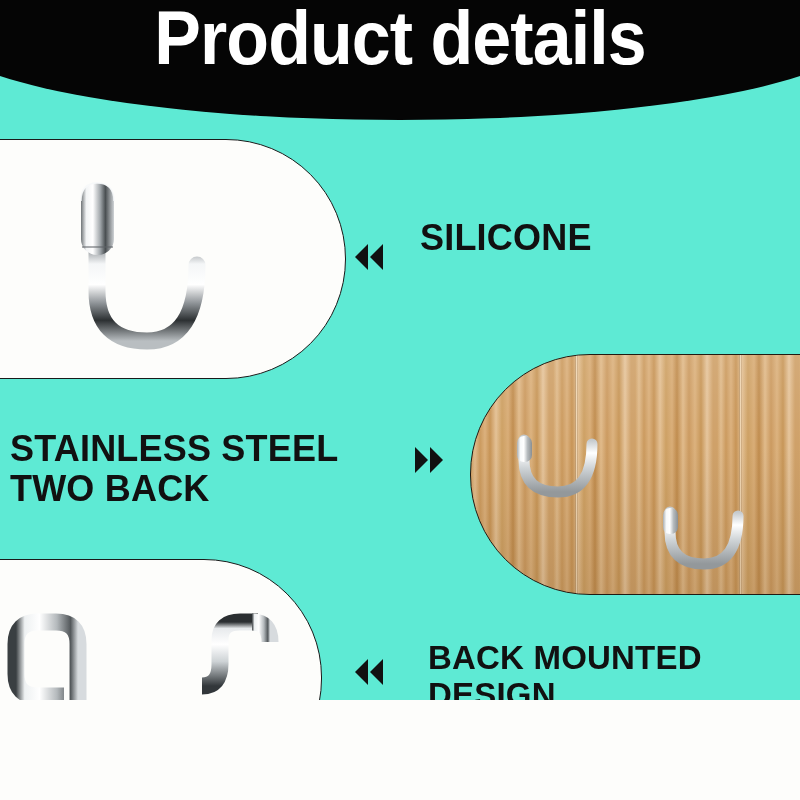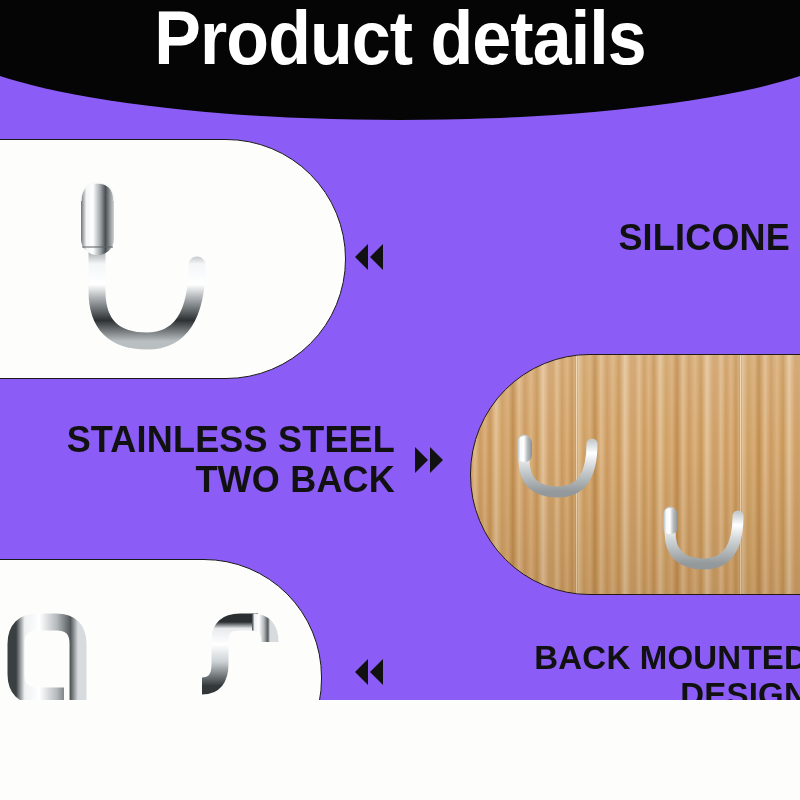--- a/index.html
+++ b/index.html
@@ -3,21 +3,21 @@
 <meta charset="utf-8">
 <title>Product details</title>
 <style>
   html,body{margin:0;padding:0;}
   body{
     width:800px;height:800px;
     background:#fdfdfb;
     font-family:"Liberation Sans","DejaVu Sans",sans-serif;
     overflow:hidden;
   }
-  #stage{position:relative;width:800px;height:700px;background:#8b5cf6;overflow:hidden;}
+  #stage{position:relative;width:800px;height:700px;background:#5eead4;overflow:hidden;}
 
   
   .banner{
     position:absolute;left:-60px;top:-170px;
     width:920px;height:290px;
     background:#050505;
     border-radius:0 0 50% 50%/0 0 30% 30%;
     overflow:hidden;
   }
   .banner-title{
@@ -90,27 +90,27 @@
   .arrow-tl{left:352px;top:240px;}
   .arrow-mid{left:412px;top:443px;}
   .arrow-bl{left:352px;top:655px;}
 
   
   .caption{
     position:absolute;
     color:#111111;
     font-family:"Liberation Sans","DejaVu Sans",sans-serif;
     font-weight:bold;
-    text-align:right;
+    text-align:left;
     line-height:1.12;
     letter-spacing:.2px;
   }
   .caption .l{display:block;white-space:nowrap;}
   .cap-silicone{left:420px;top:218px;width:370px;font-size:36px;}
-  .cap-stainless{left:10px;top:420px;width:385px;font-size:36px;}
+  .cap-stainless{left:10px;top:429px;width:385px;font-size:36px;}
   .cap-back{left:428px;top:640px;width:380px;font-size:33px;}
 </style>
 </head>
 <body>
 
 <div id="stage">
 
   <div class="banner">
     <div class="banner-title">Product details</div>
   </div>

